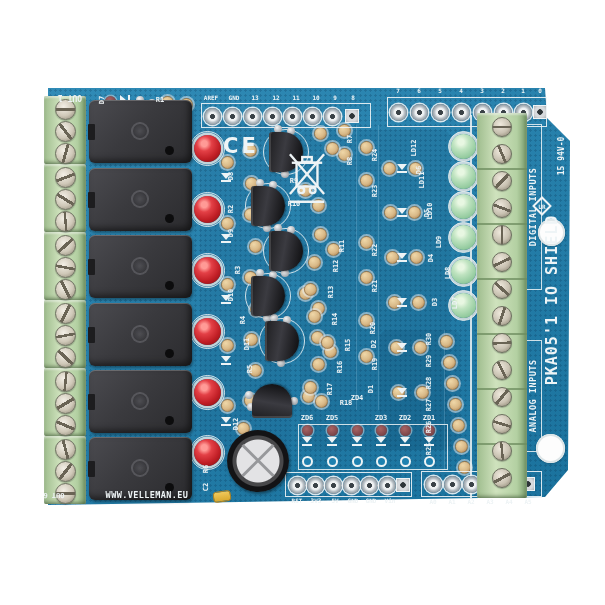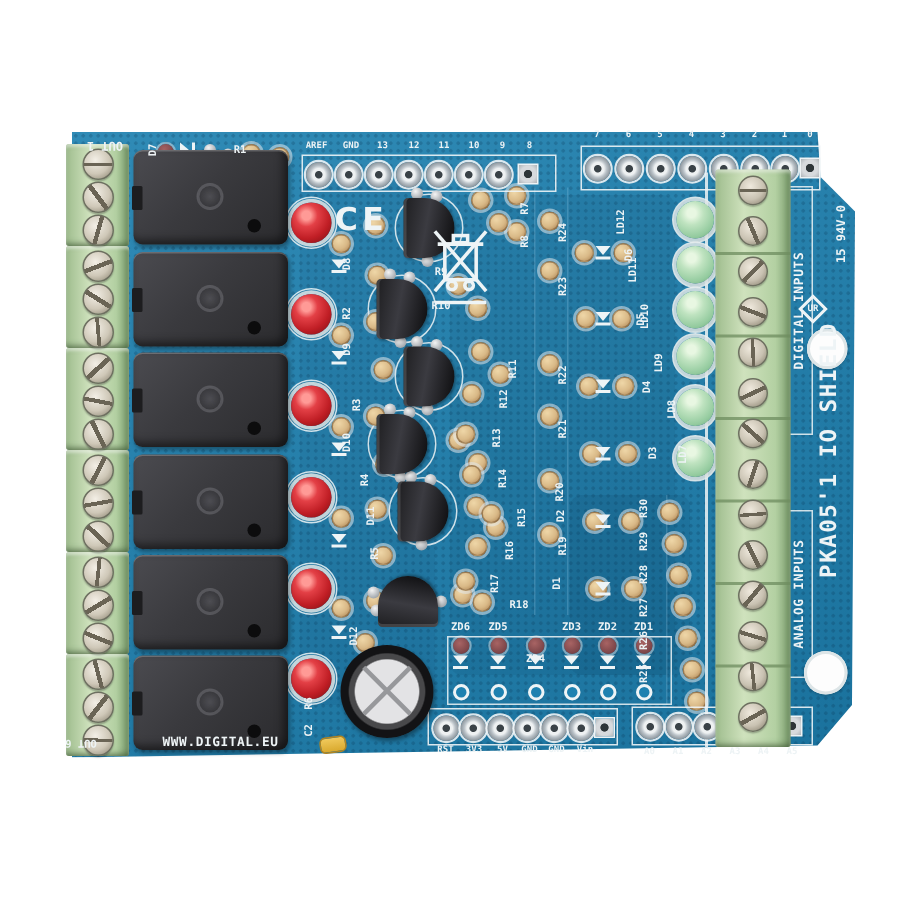--- a/index.html
+++ b/index.html
@@ -129,21 +129,21 @@
     <div class="urmark">
         <span class="urtxt">UR</span>
       </div>
 
     <div class="mount" style="left:538px;top:219px;width:27px;height:27px;"></div>
     <div class="mount" style="left:536px;top:434px;width:29px;height:29px;"></div>
 
     <div class="vline" style="left:470px;top:115px;width:1.5px;height:383px;"></div>
     <div class="sbox" style="left:298px;top:424px;width:150px;height:46px;"></div>
 
-    <div class="site">WWW.DIGITAL.EU</div>
+    <div class="site">WWW.VELLEMAN.EU</div>
     <div class="lbl r180" style="left:70px;top:97px;">OUT 1</div>
     <div class="lbl r180" style="left:54px;top:495px;font-size:7px;">OUT 6</div>
 
     <div class="bigcap">
       <div class="capx" style="transform:rotate(45deg);"></div>
       <div class="capx" style="transform:rotate(-45deg);"></div>
     </div>
     <div class="ycap"></div>
   <div class="patch" style="left: 300px; top: 130px; width: 150px; height: 320px; background: rgba(8, 55, 88, 0.1);"></div>
       <div class="patch" style="left: 200px; top: 120px; width: 90px; height: 350px; background: rgba(8, 55, 88, 0.08);"></div>
@@ -497,18 +497,18 @@
       <div class="lbl v" style="left: 429px; top: 383px;">R28</div>
       <div class="lbl v" style="left: 429px; top: 405px;">R27</div>
       <div class="lbl v" style="left: 429px; top: 427px;">R26</div>
       <div class="lbl v" style="left: 429px; top: 449px;">R25</div>
       <div class="lbl" style="left: 160px; top: 100px;">R1</div>
       <div class="lbl" style="left: 294px; top: 181px;">R9</div>
       <div class="lbl" style="left: 294px; top: 204px;">R10</div>
       <div class="lbl" style="left: 346px; top: 403px;">R18</div>
       <div class="lbl" style="left: 307px; top: 418px;">ZD6</div>
       <div class="lbl" style="left: 332px; top: 418px;">ZD5</div>
-      <div class="lbl" style="left: 357px; top: 439px;">ZD4</div>
+      <div class="lbl" style="left: 357px; top: 398px;">ZD4</div>
       <div class="lbl" style="left: 381px; top: 418px;">ZD3</div>
       <div class="lbl" style="left: 405px; top: 418px;">ZD2</div>
       <div class="lbl" style="left: 429px; top: 418px;">ZD1</div>
     </div>
 </div>
 
 </body></html>

